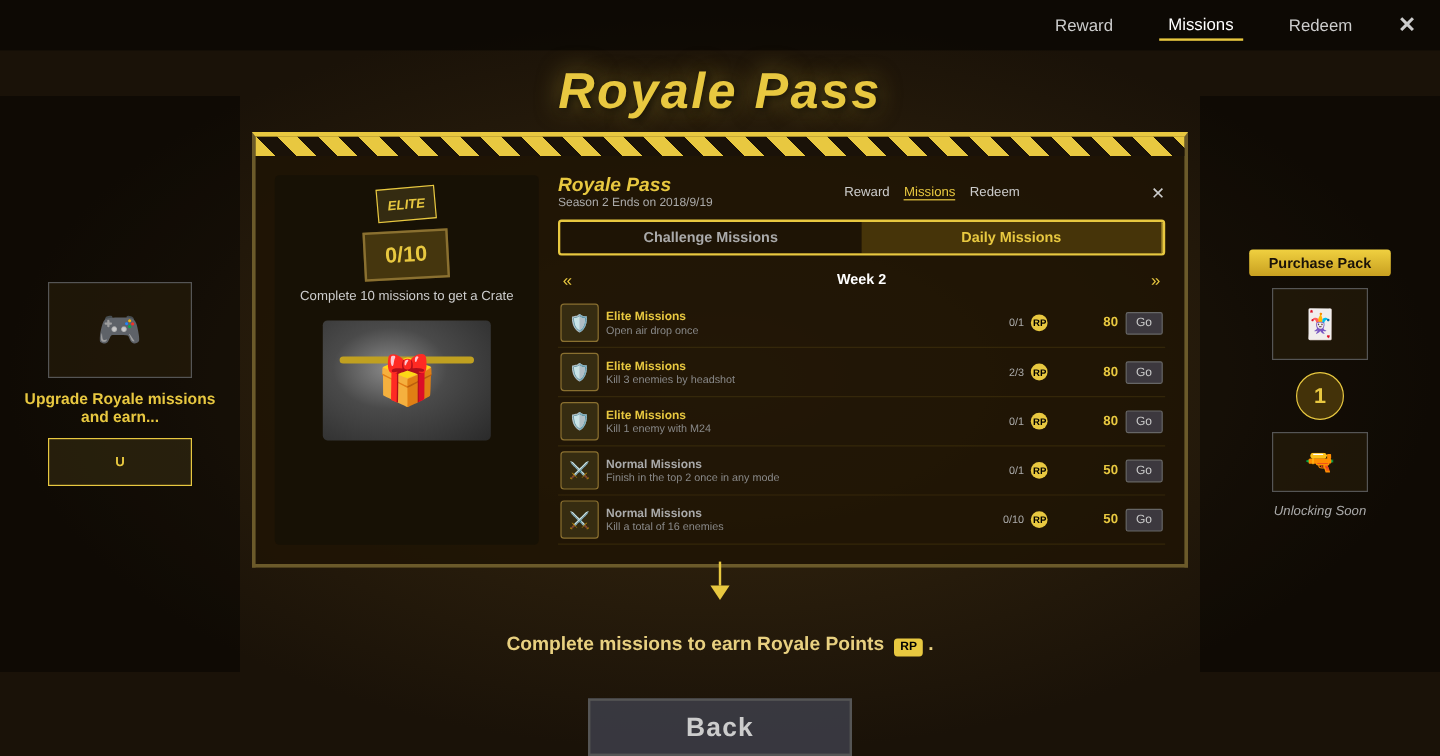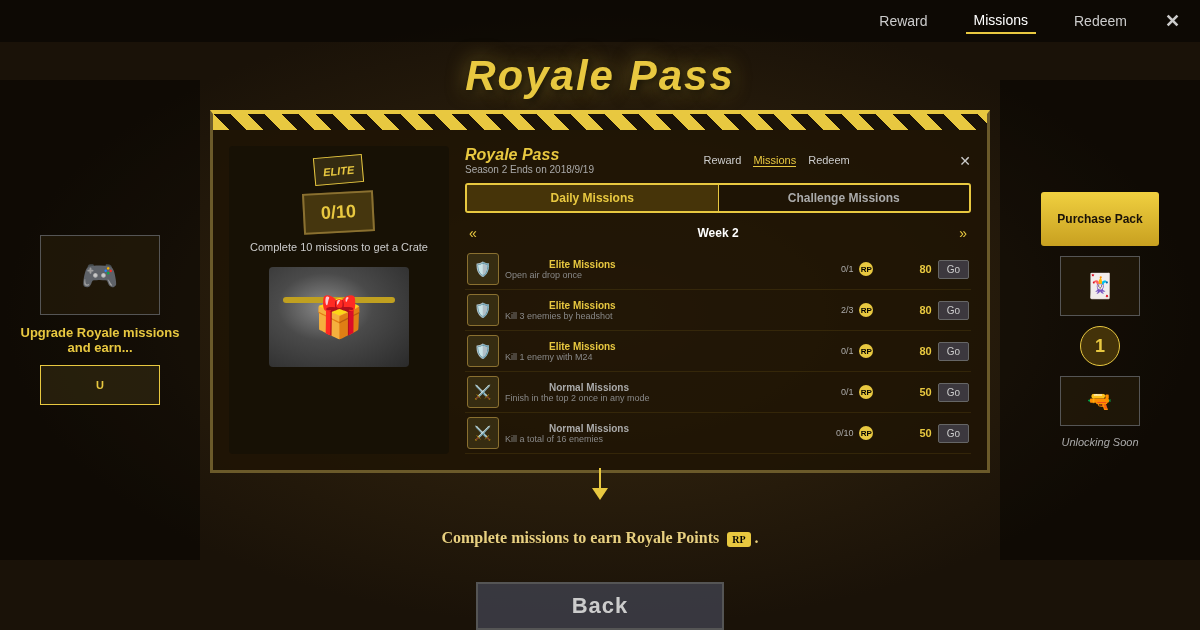--- a/index.html
+++ b/index.html
@@ -245,21 +245,20 @@
       justify-content: center;
       font-size: 14px;
       flex-shrink: 0;
     }
     .mission-info {
       flex: 1;
     }
     .mission-type {
       font-size: 10px;
       font-weight: bold;
-      margin-left: 44px;
     }
     .mission-type.elite { color: #e8c840; }
     .mission-type.normal { color: #aaa; }
     .mission-desc {
       font-size: 9px;
       color: #888;
     }
     .mission-progress {
       font-size: 9px;
       color: #aaa;
@@ -295,21 +294,20 @@
       border-radius: 2px;
     }
 
     
     .bottom-desc {
       text-align: left;
       padding: 16px;
       color: #e8d080;
       font-size: 16px;
       font-weight: bold;
-      font-family: Liberation Serif, serif;
     }
     .rp-badge {
       display: inline-block;
       background: #e8c840;
       color: #000;
       font-size: 10px;
       font-weight: bold;
       padding: 2px 5px;
       border-radius: 3px;
       margin-left: 4px;
@@ -319,21 +317,21 @@
     .bottom-buttons {
       position: absolute;
       bottom: 0;
       left: 0;
       right: 0;
       display: flex;
       justify-content: center;
       gap: 0;
     }
     .btn-back {
-      width: 248px;
+      width: 220px;
       height: 48px;
       background: rgba(60,60,70,0.9);
       border: 2px solid #555;
       color: #ccc;
       font-size: 22px;
       font-weight: bold;
       cursor: pointer;
       letter-spacing: 1px;
     }
     .btn-next {
@@ -374,21 +372,21 @@
       align-items: center;
       justify-content: center;
       gap: 10px;
     }
 
     .purchase-btn {
       background: linear-gradient(180deg, #f0d040 0%, #c8a020 100%);
       color: #1a1208;
       font-size: 12px;
       font-weight: bold;
-      padding: 20px 16px;
+      padding: 4px 16px;
       border-radius: 3px;
       cursor: pointer;
       text-align: center;
     }
 
     .badge-number {
       background: rgba(80,60,10,0.8);
       border: 1px solid #e8c840;
       color: #e8c840;
       font-size: 24px;
@@ -471,22 +469,22 @@
           <div class="mini-nav">
             <span>Reward</span>
             <span class="active-nav">Missions</span>
             <span>Redeem</span>
           </div>
           <span class="mini-close">✕</span>
         </div>
 
         <div style="position:relative;">
           <div class="tab-bar">
+            <div class="tab">Challenge Missions</div>
             <div class="tab active">Daily Missions</div>
-            <div class="tab">Challenge Missions</div>
           </div>
         </div>
 
         <div class="week-nav">
           <span class="week-nav-btn">«</span>
           <span class="week-label">Week 2</span>
           <span class="week-nav-btn">»</span>
         </div>
 
         <div id="missions-list">

